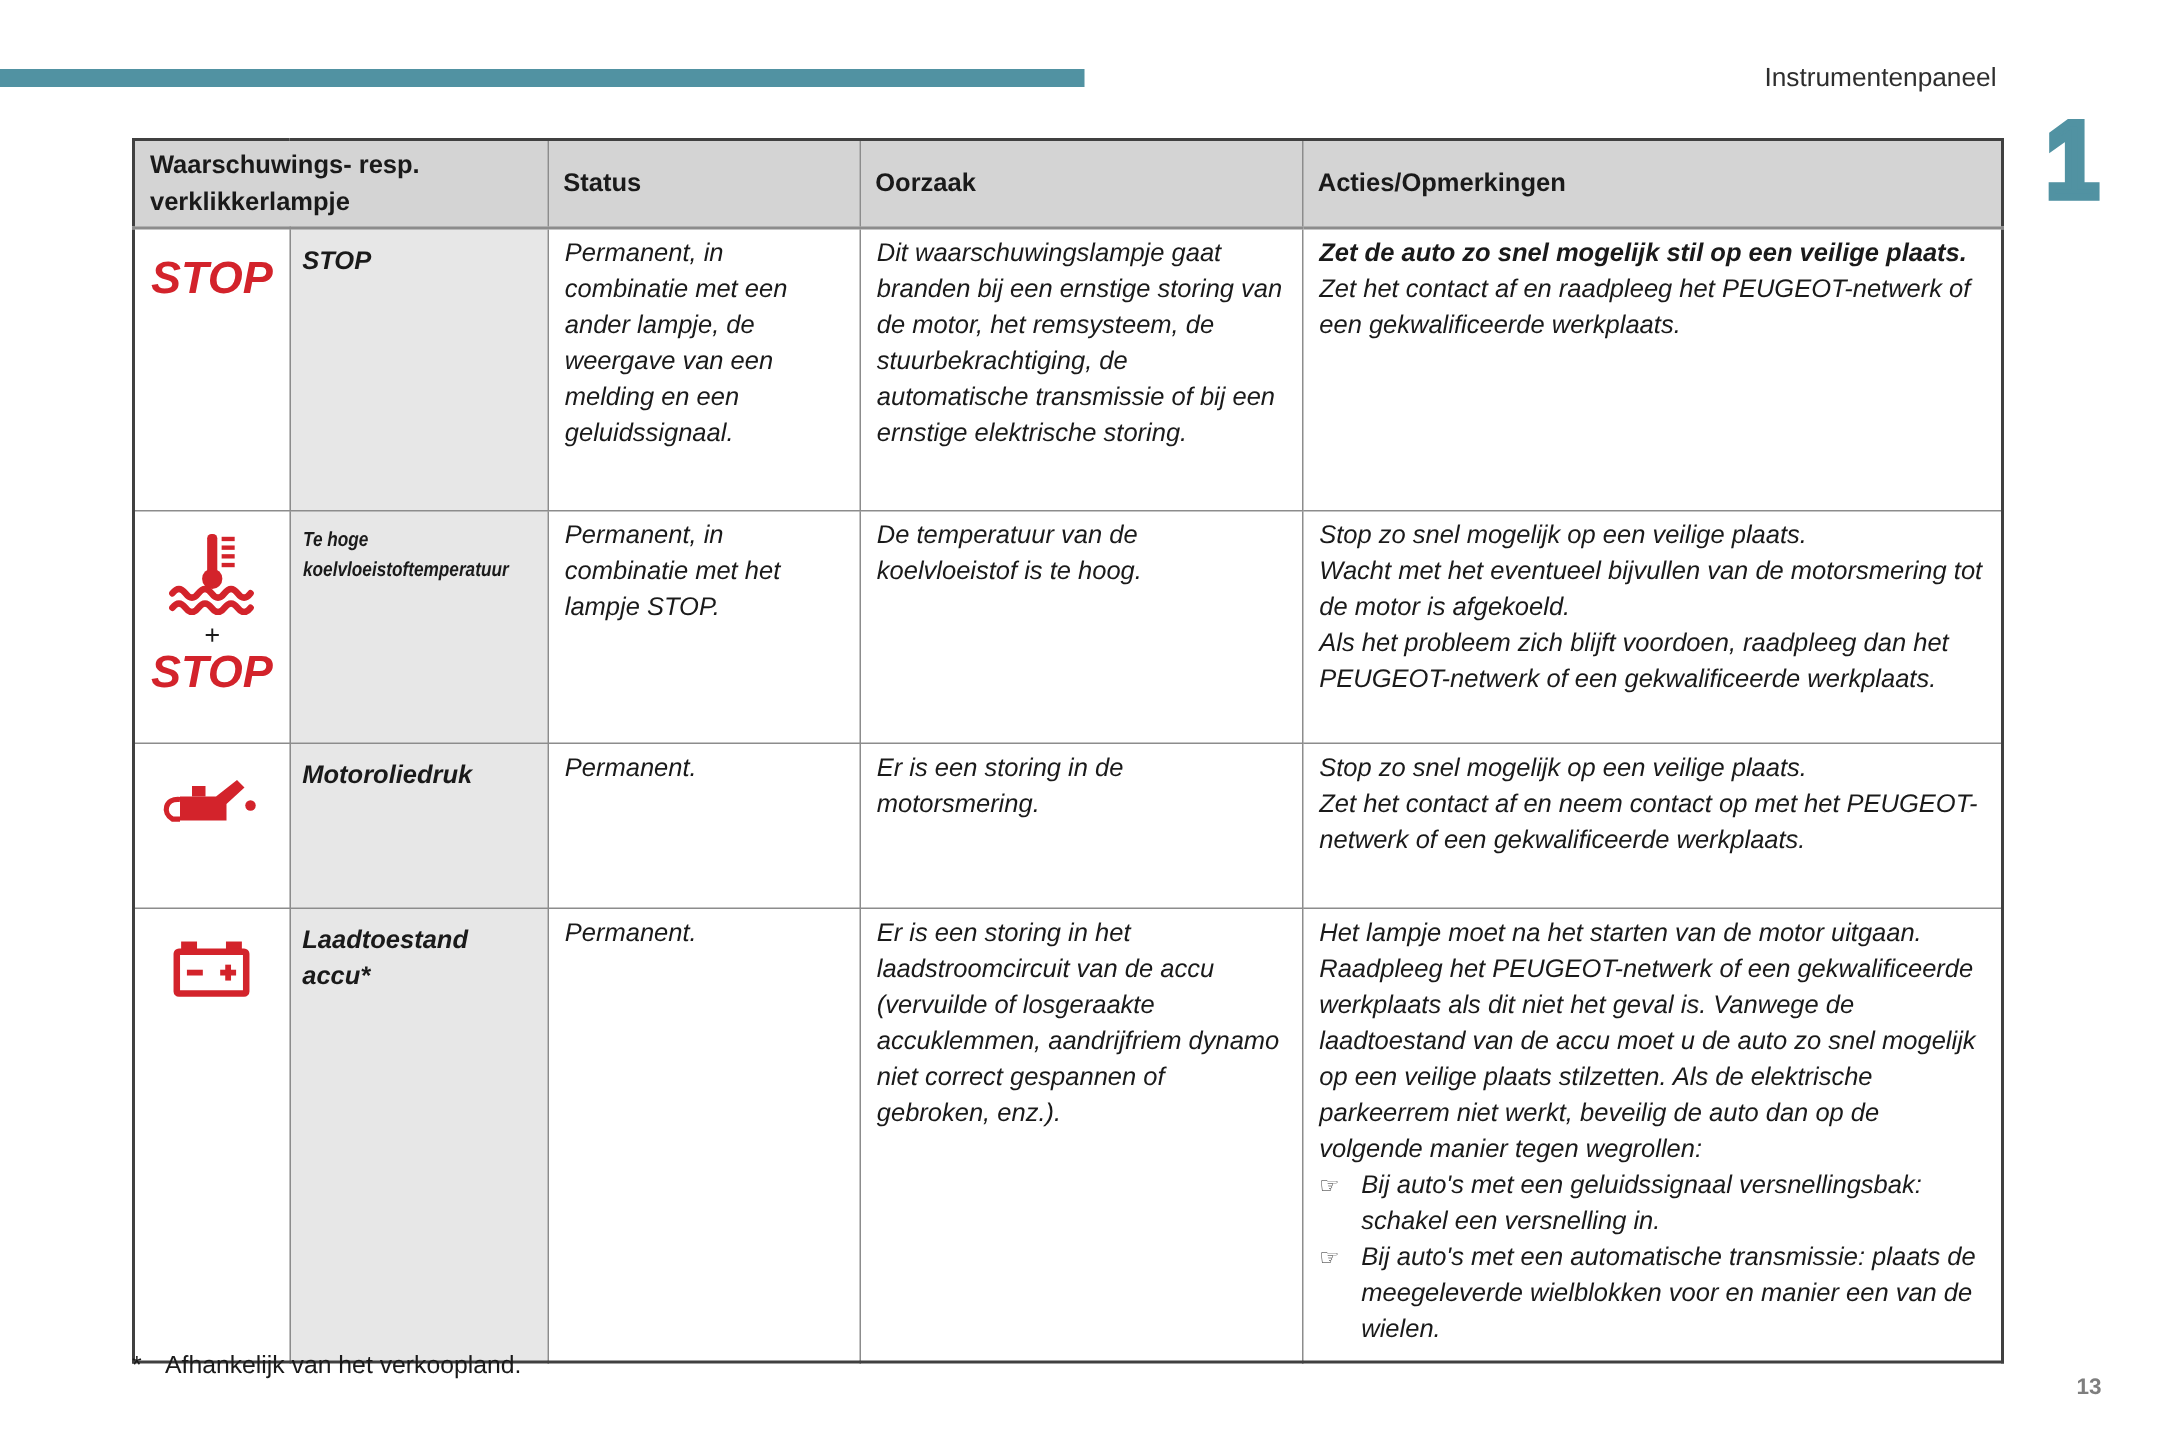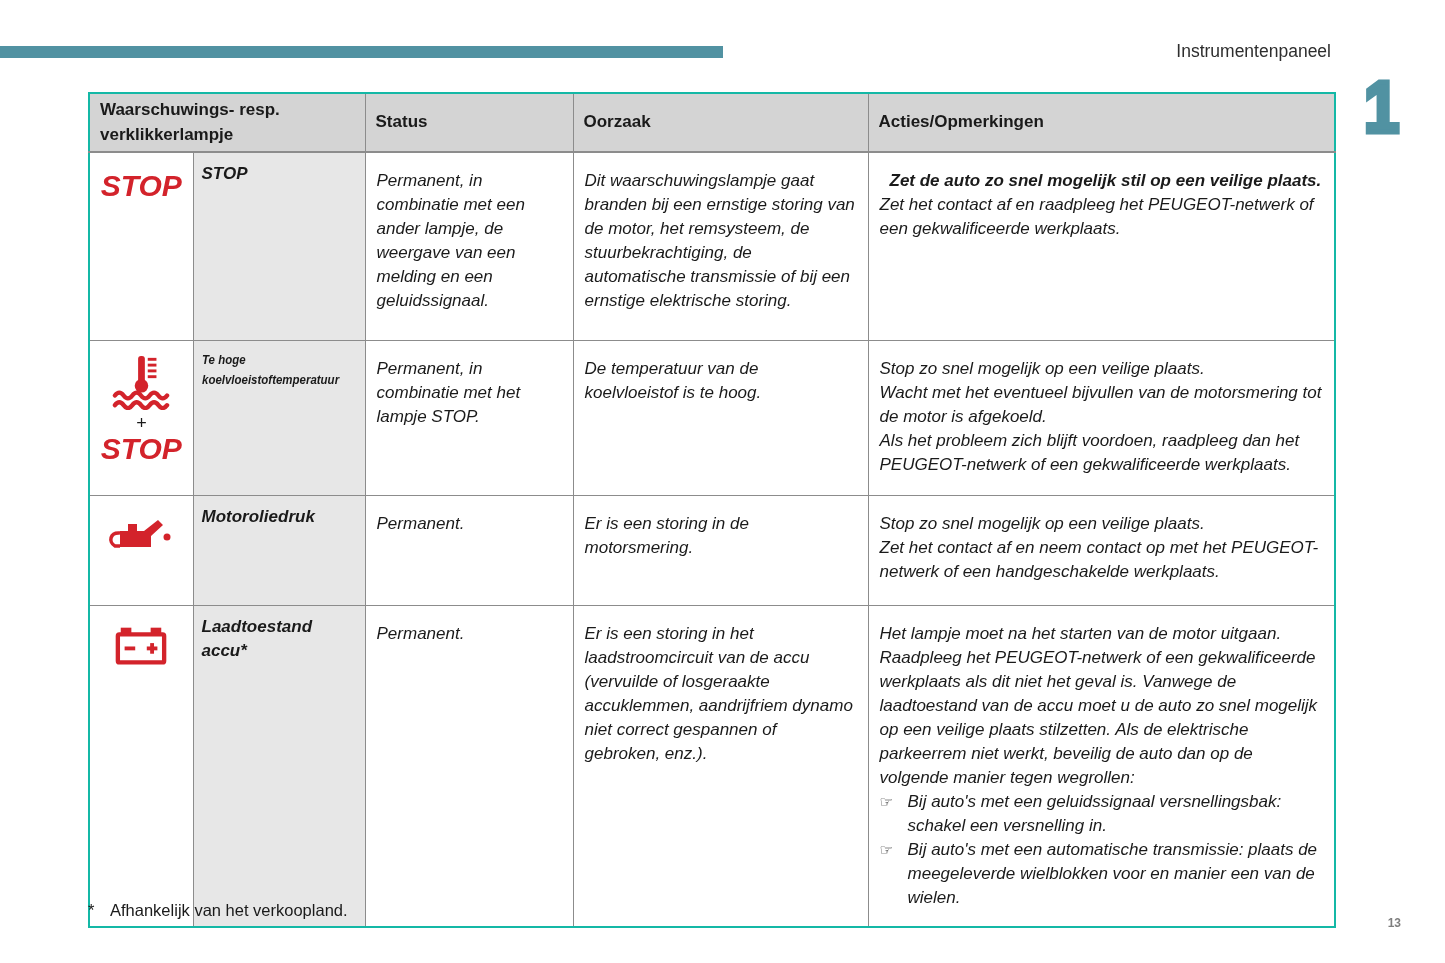--- a/index.html
+++ b/index.html
@@ -9,42 +9,42 @@
 
   .teal-bar { position:absolute; left:0; top:46px; width:723px; height:12px; background:#5192a2; }
   .running-header { position:absolute; top:41px; right:114px; font-size:17.5px; color:#2e2e2e; }
   .chapter-num { position:absolute; left:1364px; top:74px; font-size:72px; line-height:66px;
     font-weight:bold; color:#5192a2; -webkit-text-stroke:5px #5192a2; transform:scaleX(0.88);
     transform-origin:left top; }
 
   table.wtable { position:absolute; left:88px; top:92px; width:1246px; border-collapse:collapse;
     table-layout:fixed; font-size:17px; }
   table.wtable, table.wtable th, table.wtable td { border:1px solid #8c8c8c; }
-  table.wtable { border:2px solid #14b8a6; }
+  table.wtable { border:2px solid #404040; }
   th { background:#d4d4d4; text-align:left; vertical-align:middle; font-size:17px;
     padding:4px 10px; border-bottom-width:2px !important; line-height:1.45; }
   td { vertical-align:top;font-style:italic; }
   td.icon-cell { background:#fff; text-align:center; padding-top:13px; }
   td.name-cell { background:#e7e7e7; font-weight:bold; padding:9px 8px; line-height:1.45; }
-  td.text-cell { padding:16px 11px; line-height:24px; }
+  td.text-cell { padding:4px 11px; line-height:24px; }
   tr.r1 { height:188px; } tr.r2 { height:155px; } tr.r3 { height:110px;margin-left:28px; } tr.r4 { height:303px; }
 
   .stop-text { font-size:30px; font-weight:bold; color:#d3232b; line-height:1; margin-top:5px; }
   .plus-sign { font-size:18px; color:#1a1a1a; line-height:1; margin:4px 0 2px 0; }
   .icon-svg { display:block; margin:0 auto; }
   .name-condensed { font-size:13.5px; transform:scaleX(0.85); transform-origin:left top;
     width:118%; line-height:1.5; }
-  .bold-line { font-weight:bold;margin-left:10px; }
+  .bold-line { font-weight:bold; }
   .bullet-row { display:flex; }
   .bullet-glyph { flex:0 0 28px; font-family:"DejaVu Sans",sans-serif; font-size:15px; }
   .bullet-text { flex:1; }
 
   .footnote { position:absolute; left:88px; top:901px; font-size:16.5px; display:flex; }
   .footnote-marker { width:22px; }
-  .page-number { position:absolute; top:916px; right:44px; font-size:12px; font-weight:bold; color:#7e7e7e; }
+  .page-number { position:absolute; top:916px; right:44px; font-size:15px; font-weight:bold; color:#7e7e7e; }
 </style>
 </head>
 <body>
 
 <div class="page">
 
   <div class="teal-bar"></div>
   <div class="running-header">Instrumentenpaneel</div>
   <div class="chapter-num">1</div>
 
@@ -113,21 +113,21 @@
             <path d="M21 11 L30 11 L30 18 L21 18 Z" fill="#d3232b"></path>
             <path d="M13 20 C3 19 1 29 8 33 L13 33" fill="none" stroke="#d3232b" stroke-width="3.5"></path>
             <circle cx="60" cy="24" r="3.5" fill="#d3232b"></circle>
           </svg>
         </td>
         <td class="name-cell">Motoroliedruk</td>
         <td class="text-cell">Permanent.</td>
         <td class="text-cell">Er is een storing in de motorsmering.</td>
         <td class="text-cell">
           <div>Stop zo snel mogelijk op een veilige plaats.</div>
-          <div>Zet het contact af en neem contact op met het PEUGEOT-netwerk of een handgeschakelde werkplaats.</div>
+          <div>Zet het contact af en neem contact op met het PEUGEOT-netwerk of een gekwalificeerde werkplaats.</div>
         </td>
       </tr>
 
       <tr class="r4">
         <td class="icon-cell">
           <svg class="icon-svg" style="margin-top:6px" width="54" height="42" viewBox="0 0 56 42">
             <rect x="7" y="2" width="11" height="7" fill="#d3232b"></rect>
             <rect x="38" y="2" width="11" height="7" fill="#d3232b"></rect>
             <rect x="4" y="9" width="48" height="29" rx="1.5" fill="none" stroke="#d3232b" stroke-width="4.5"></rect>
             <rect x="11" y="21.5" width="11" height="4" fill="#d3232b"></rect>

